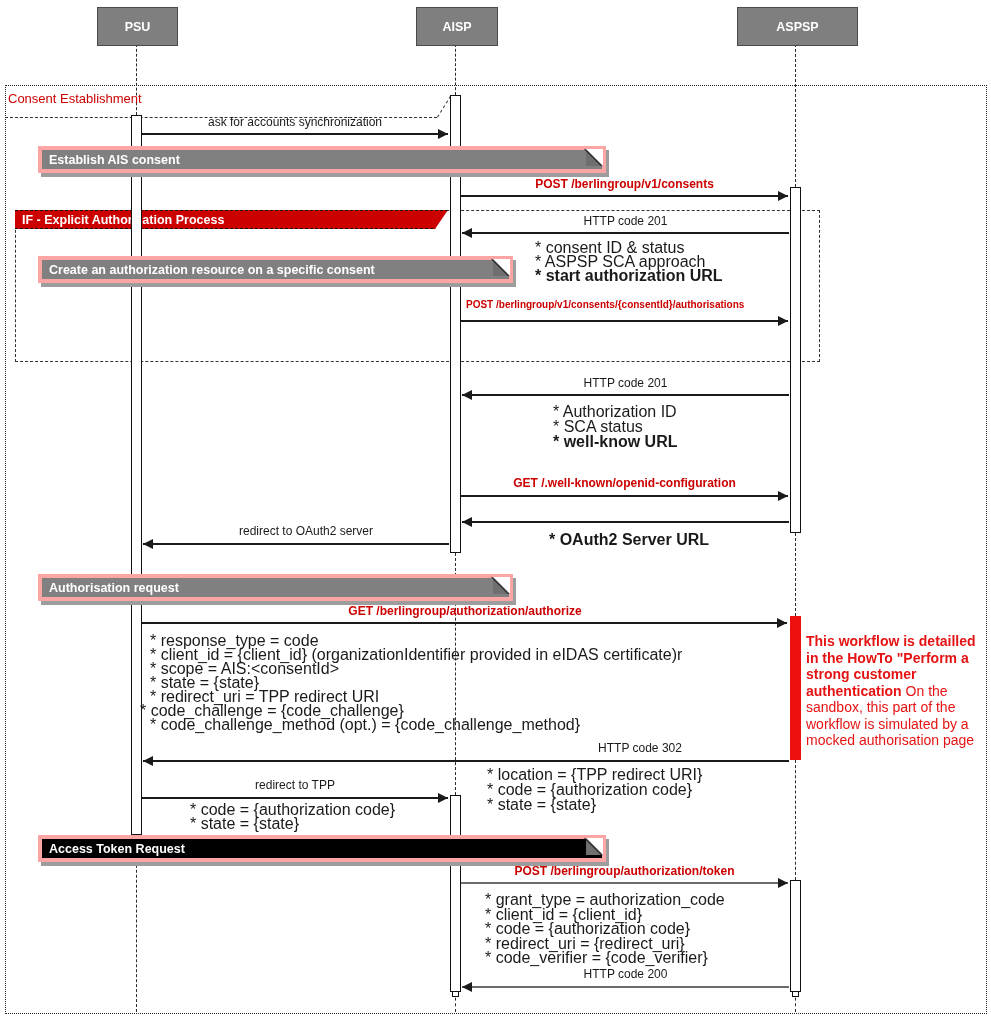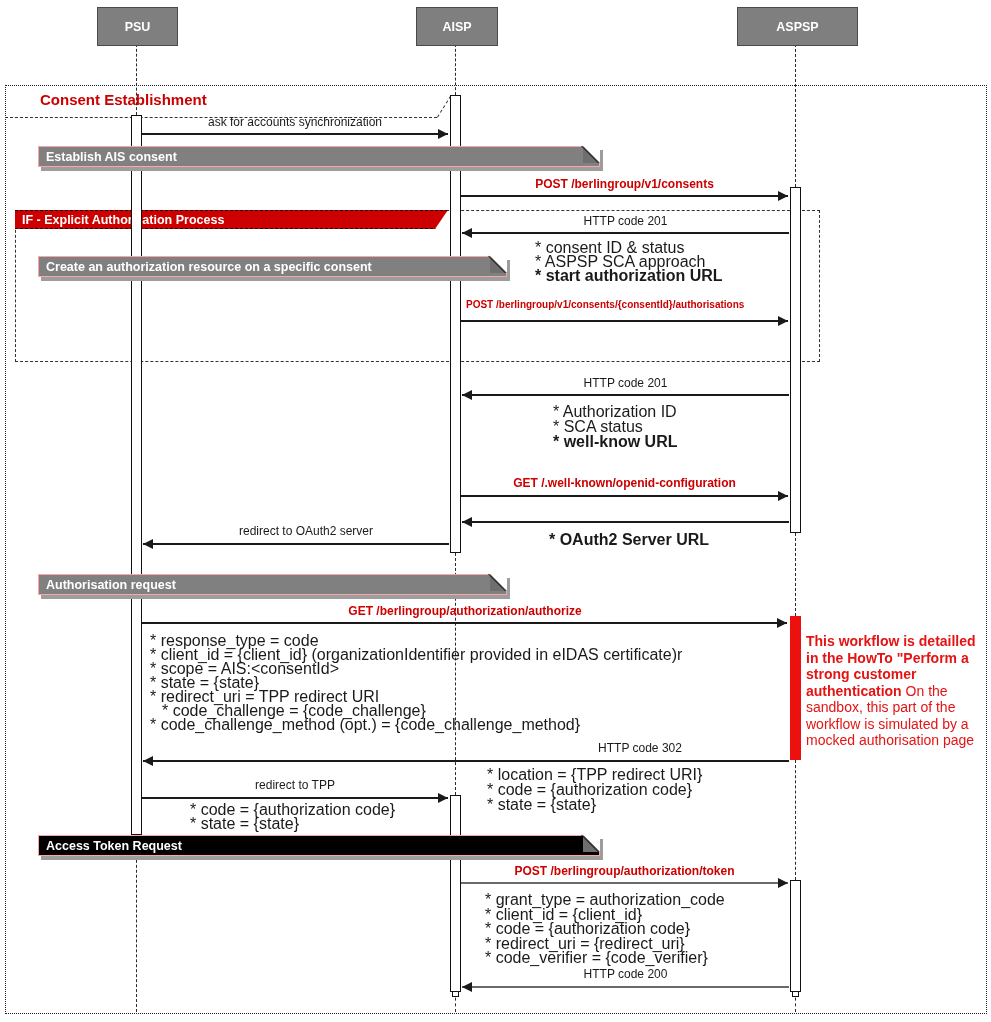--- a/index.html
+++ b/index.html
@@ -2,30 +2,30 @@
 <html><head>
 <meta charset="utf-8">
 <style>
   html,body{margin:0;padding:0;background:#ffffff;}
   #canvas{position:relative;width:991px;height:1022px;background:#fff;overflow:hidden;
           font-family:"Liberation Sans",sans-serif;color:#1a1a1a;}
   .actor{position:absolute;height:37px;background:#7f7f7f;border:1.5px solid #4a4a4a;
          color:#fff;font-weight:bold;font-size:12.5px;display:flex;align-items:center;justify-content:center;z-index:6;}
   .lifeline{position:absolute;width:0;border-left:1px dashed #2b2b2b;z-index:1;}
   .frame{position:absolute;border:1.5px dotted #222;z-index:0;}
-  .frame-title{position:absolute;font-weight:bold;font-size:15px;z-index:6;margin-left:32px;}
+  .frame-title{position:absolute;font-weight:normal;font-size:13px;z-index:6;}
   .frame-labelline{position:absolute;height:0;border-top:1px dashed #333;z-index:2;}
   .ifframe{position:absolute;border:1px dashed #333;z-index:1;}
   .ifbanner{position:absolute;color:#fff;font-weight:bold;font-size:12.5px;line-height:19px;
             padding-left:7px;box-sizing:border-box;z-index:2;
             clip-path:polygon(0 0,100% 0,calc(100% - 13px) 100%,0 100%);border-top:1px dashed #111;border-bottom:1px dashed #111;}
   .act{position:absolute;width:11px;background:#fff;border:1.3px solid #111;box-sizing:border-box;z-index:3;}
   .act.red{border:none;z-index:5;}
   .notch{position:absolute;width:7px;height:6px;background:#fff;border:1.3px solid #111;box-sizing:border-box;z-index:3;}
-  .note{position:absolute;border:1px solid #fca5a5;font-weight:bold;color:#fff;font-size:12.5px;
+  .note{position:absolute;border:4px solid #fca5a5;font-weight:bold;color:#fff;font-size:12.5px;
         box-sizing:content-box;z-index:4;box-shadow:3px 4px 0 #9d9d9d;}
   .note .lbl{position:absolute;left:7px;top:0;bottom:0;display:flex;align-items:center;white-space:nowrap;}
   .note .ear-bg{position:absolute;top:-1px;right:-1px;width:0;height:0;
         border-style:solid;border-width:0 17px 17px 0;border-color:transparent #ffffff transparent transparent;}
   .note .ear{position:absolute;top:-1px;right:-1px;width:0;height:0;
         border-style:solid;border-width:17px 0 0 17px;border-color:transparent transparent transparent #6f6f6f;}
   .note .earline{position:absolute;top:7px;right:-3px;width:24px;height:0;border-top:1.5px solid #161616;
         transform:rotate(45deg);}
   .mline{position:absolute;height:2px;z-index:5;}
   .mhead{position:absolute;width:0;height:0;border-style:solid;z-index:5;}
@@ -126,21 +126,21 @@
     <div class="mhead" style="top: 539px; border-width: 5px 10px 5px 0px; border-color: transparent rgb(26, 26, 26) transparent transparent; left: 143px;"></div>
     <div class="mlabel" style="top: 524px; color: rgb(26, 26, 26); left: 143px; width: 326px;">redirect to OAuth2 server</div>
     <div class="mline" style="left: 142px; top: 622px; width: 645px; background: rgb(26, 26, 26);"></div>
     <div class="mhead" style="top: 618px; border-width: 5px 0px 5px 10px; border-color: transparent transparent transparent rgb(26, 26, 26); left: 777px;"></div>
     <div class="mlabel bold" style="top: 604px; color: rgb(204, 0, 0); left: 215px; width: 500px;">GET /berlingroup/authorization/authorize</div>
     <div class="param" style="left: 150px; top: 632px;">* response_type = code</div>
     <div class="param" style="left: 150px; top: 646px;">* client_id = {client_id} (organizationIdentifier provided in eIDAS certificate)r</div>
     <div class="param" style="left: 150px; top: 660px;">* scope = AIS:&lt;consentId&gt;</div>
     <div class="param" style="left: 150px; top: 674px;">* state = {state}</div>
     <div class="param" style="left: 150px; top: 688px;">* redirect_uri = TPP redirect URI</div>
-    <div class="param" style="left: 162px; top: 702px;">* code_challenge = {code_challenge}</div>
+    <div class="param" style="left: 140px; top: 702px;">* code_challenge = {code_challenge}</div>
     <div class="param" style="left: 150px; top: 716px;">* code_challenge_method (opt.) = {code_challenge_method}</div>
     <div class="mline" style="left: 143px; top: 760px; width: 646px; background: rgb(26, 26, 26);"></div>
     <div class="mhead" style="top: 756px; border-width: 5px 10px 5px 0px; border-color: transparent rgb(26, 26, 26) transparent transparent; left: 143px;"></div>
     <div class="mlabel" style="top: 741px; color: rgb(26, 26, 26); left: 390px; width: 500px;">HTTP code 302</div>
     <div class="param" style="left: 487px; top: 766px;">* location = {TPP redirect URI}</div>
     <div class="param" style="left: 487px; top: 781px;">* code = {authorization code}</div>
     <div class="param" style="left: 487px; top: 796px;">* state = {state}</div>
     <div class="mline" style="left: 142px; top: 797px; width: 306px; background: rgb(26, 26, 26);"></div>
     <div class="mhead" style="top: 793px; border-width: 5px 0px 5px 10px; border-color: transparent transparent transparent rgb(26, 26, 26); left: 438px;"></div>
     <div class="mlabel" style="top: 778px; color: rgb(26, 26, 26); left: 142px; width: 306px;">redirect to TPP</div>

